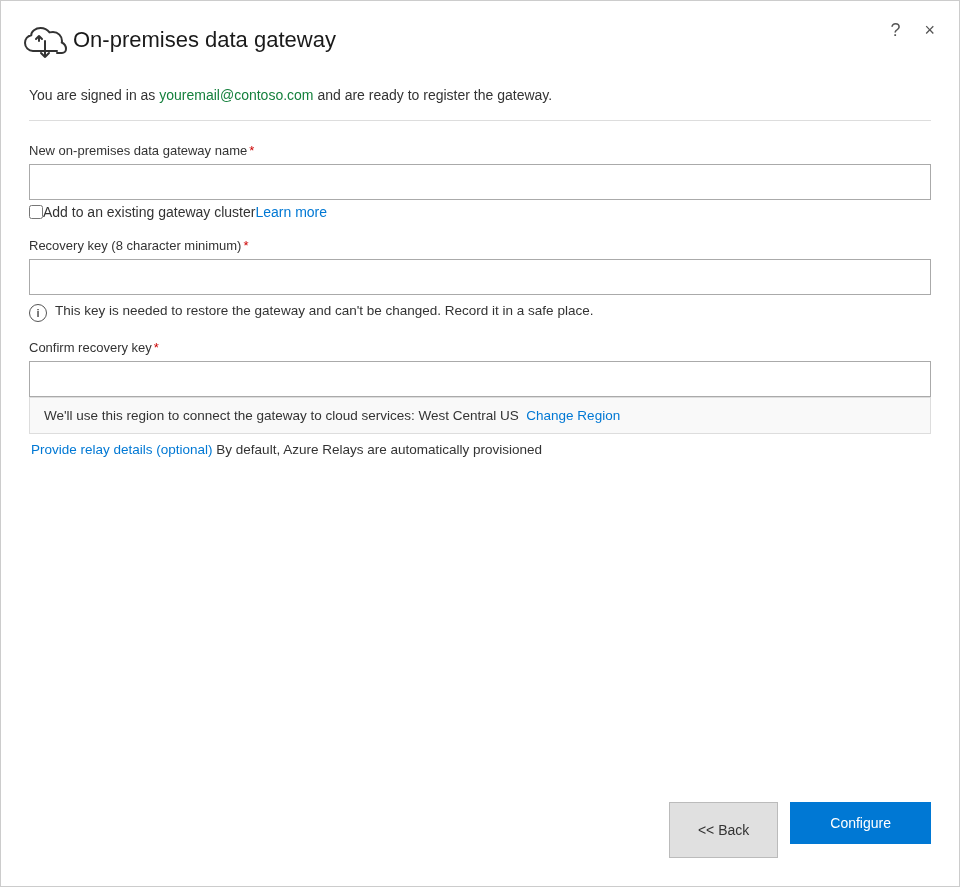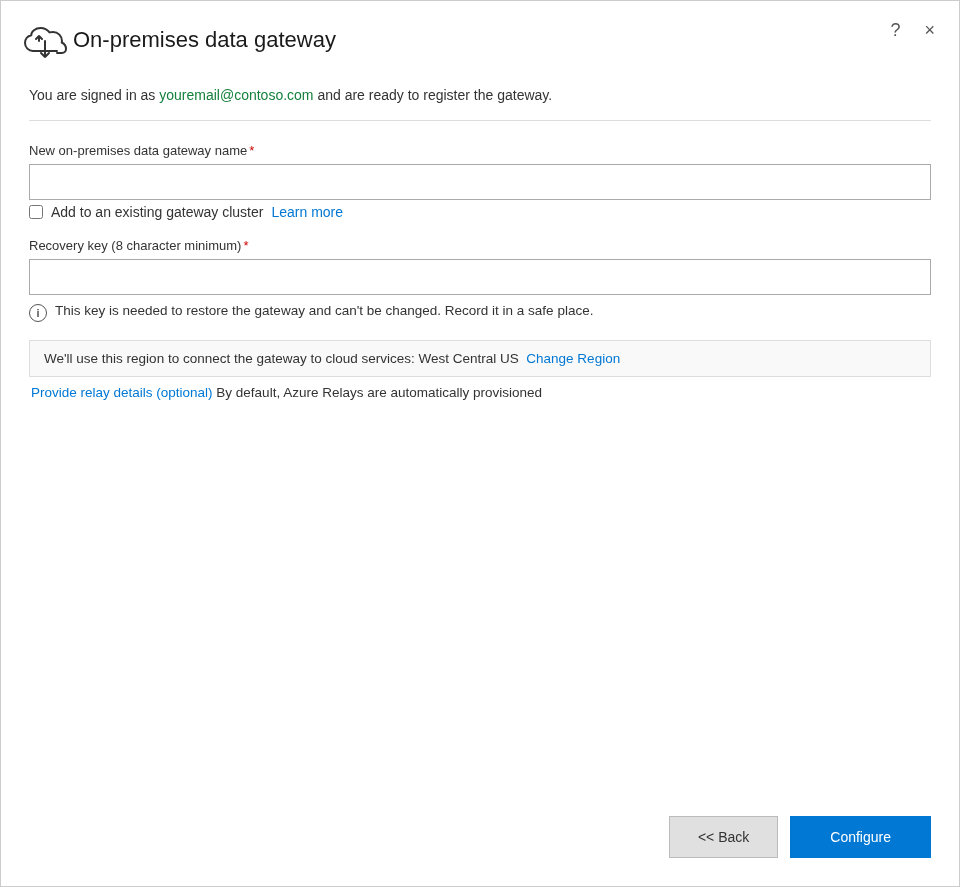--- a/index.html
+++ b/index.html
@@ -119,21 +119,20 @@
       padding: 0 8px;
       font-size: 14px;
       font-family: inherit;
       outline: none;
       color: #333;
     }
 
     .checkbox-row {
       display: flex;
       align-items: center;
-      gap: 8px;
       margin-bottom: 18px;
       margin-top: 4px;
     }
 
     .checkbox-input {
       width: 14px;
       height: 14px;
       border: 2px solid #0078d4;
       cursor: pointer;
       flex-shrink: 0;
@@ -204,21 +203,21 @@
 
     .dialog-footer {
       display: flex;
       justify-content: flex-end;
       gap: 12px;
       padding: 24px 28px 28px 28px;
       margin-top: auto;
     }
 
     .btn-back {
-      height: 42px;
+      height: 56px;
       padding: 0 28px;
       background: #e0e0e0;
       border: 1px solid #bbb;
       font-size: 14px;
       cursor: pointer;
       color: #333;
       font-family: inherit;
     }
 
     .btn-configure {
@@ -279,20 +278,26 @@
         <span>Recovery key (8 character minimum)</span><span class="required-star">*</span>
       </label>
       <input type="password" class="form-input" placeholder="" style="">
     </div>
 
     <div class="info-box">
       <div class="info-icon">i</div>
       <span>This key is needed to restore the gateway and can't be changed. Record it in a safe place.</span>
     </div>
 
+    <div class="form-group">
+      <label class="form-label">
+        <span>Confirm recovery key</span><span class="required-star">*</span>
+      </label>
+      <input type="password" class="form-input" placeholder="" style="">
+    </div>
 
     <div class="region-box">
       <span>We'll use this region to connect the gateway to cloud services: West Central US</span>
       &nbsp;<a href="#" class="region-link">Change Region</a>
     </div>
 
     <div class="relay-row">
       <a href="#" class="relay-link">Provide relay details (optional)</a><span> By default, Azure Relays are automatically provisioned</span>
     </div>
   </div>

